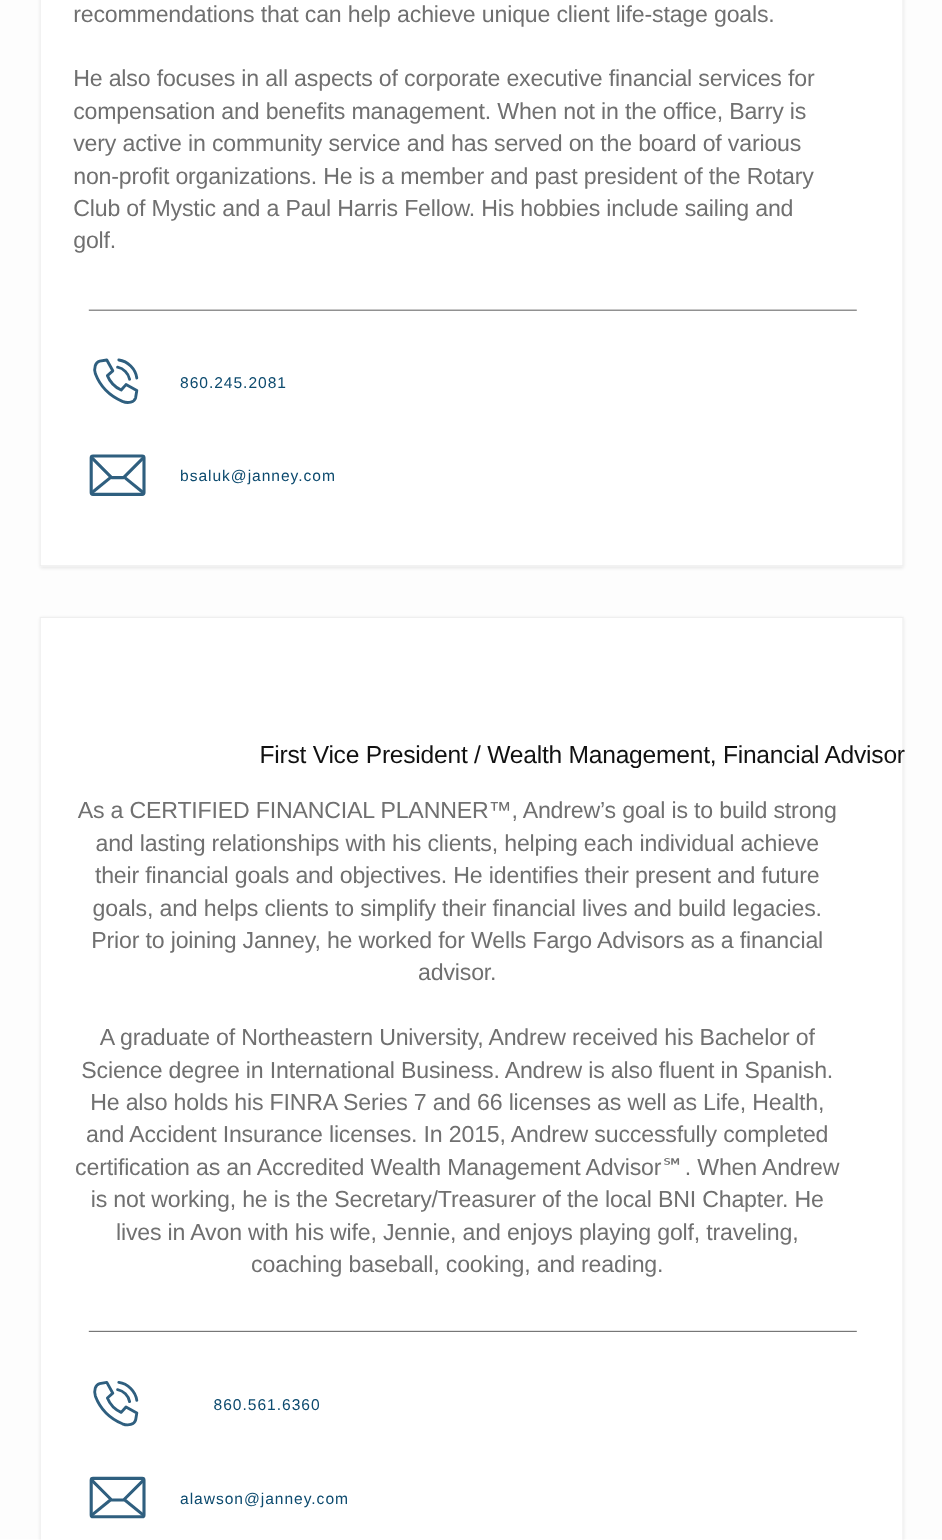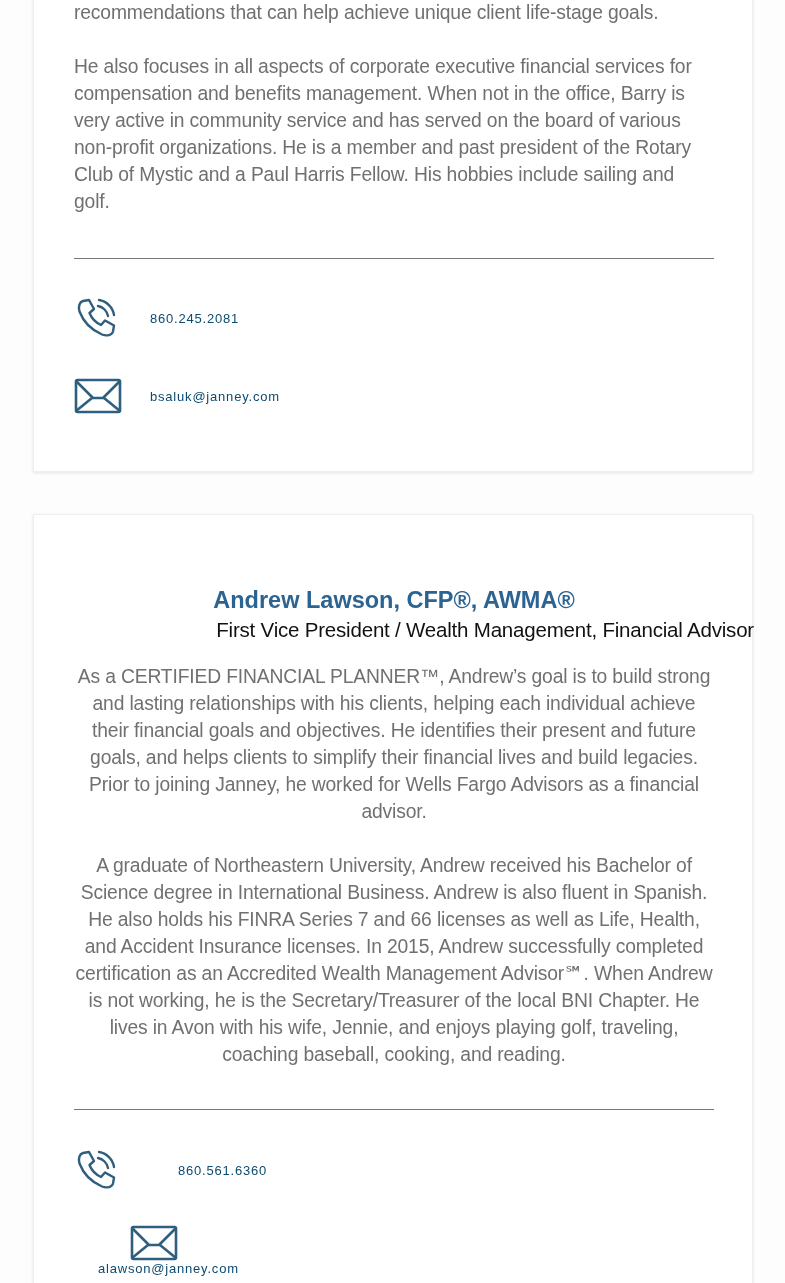--- a/index.html
+++ b/index.html
@@ -12,21 +12,21 @@
   .card {
     position: absolute;
     left: 33px; width: 720px;
     background: #ffffff;
     border: 1px solid #efefef;
     box-shadow: 0 1px 3px rgba(0,0,0,0.10);
     box-sizing: border-box;
   }
   #card-1 { top: -60px; height: 532px; }
   #card-2 { top: 514px; height: 820px; }
-  .inner { position: absolute; left: 40px; width: 640px; }
+  .inner { position: absolute; left: 27px; width: 640px; }
   .bio p {
     margin: 0;
     color: #707070;
     font-size: 19.3px;
     line-height: 27px;
     letter-spacing: -0.15px;
   }
   .bio p + p { margin-top: 27px; }
   .divider {
     position: absolute; left: 40px; width: 640px; height: 0;
@@ -82,42 +82,41 @@
         <path d="M2 3 L19 20 L29 20 L46 3"></path>
         <path d="M2 33 L18 20"></path>
         <path d="M46 33 L30 20"></path>
       </svg>
     </span>
     <a href="#">bsaluk@janney.com</a>
   </div>
 </div>
 
 <div class="card" id="card-2">
-  <div class="name" style="top:70px;">Andrew Lawson, CFP®, AWMA®</div>
   <div class="title" style="top:101px;">First Vice President / Wealth Management, Financial Advisor</div>
 
   <div class="inner bio" style="top:148px;text-align:center;">
     <p>As a CERTIFIED FINANCIAL PLANNER™, Andrew’s goal is to build strong and lasting relationships with his clients, helping each individual achieve their financial goals and objectives. He identifies their present and future goals, and helps clients to simplify their financial lives and build legacies. Prior to joining Janney, he worked for Wells Fargo Advisors as a financial advisor.</p>
     <p>A graduate of Northeastern University, Andrew received his Bachelor of Science degree in International Business. Andrew is also fluent in Spanish. He also holds his FINRA Series 7 and 66 licenses as well as Life, Health, and Accident Insurance licenses. In 2015, Andrew successfully completed certification as an Accredited Wealth Management Advisor℠. When Andrew is not working, he is the Secretary/Treasurer of the local BNI Chapter. He lives in Avon with his wife, Jennie, and enjoys playing golf, traveling, coaching baseball, cooking, and reading.</p>
   </div>
 
   <div class="divider" style="top:594px;"></div>
 
   <div class="contact-row" style="top:632px;gap:28px;">
     <span class="icon">
       <svg width="44" height="44" viewBox="0 0 44 44" fill="none" stroke="#2f5f7f" stroke-width="2.4" stroke-linecap="round" stroke-linejoin="round">
         <path d="M9 5 L15 4 L20 13 L15.5 17 C17.5 22 21.5 26.5 27 29 L31 24.5 L40 29.5 L39 35.5 C38 39 33 40.5 28 38.5 C17.5 34 9.5 26 5.5 15.5 C4 10.5 5.5 6 9 5 Z"></path>
         <path d="M24 10 C29 11 33 15 34 20"></path>
         <path d="M25 4 C32.5 5 39 11.5 40 19"></path>
       </svg>
     </span>
     <a href="#">860.561.6360</a>
   </div>
 
-  <div class="contact-row" style="top:710px;flex-direction:column;">
+  <div class="contact-row" style="top:710px;">
     <span class="icon">
       <svg width="48" height="36" viewBox="0 0 48 36" fill="none" stroke="#2f5f7f" stroke-width="2.6" stroke-linejoin="round">
         <rect x="2" y="2" width="44" height="32" rx="1.5"></rect>
         <path d="M2 3 L19 20 L29 20 L46 3"></path>
         <path d="M2 33 L18 20"></path>
         <path d="M46 33 L30 20"></path>
       </svg>
     </span>
     <a href="#">alawson@janney.com</a>
   </div>

